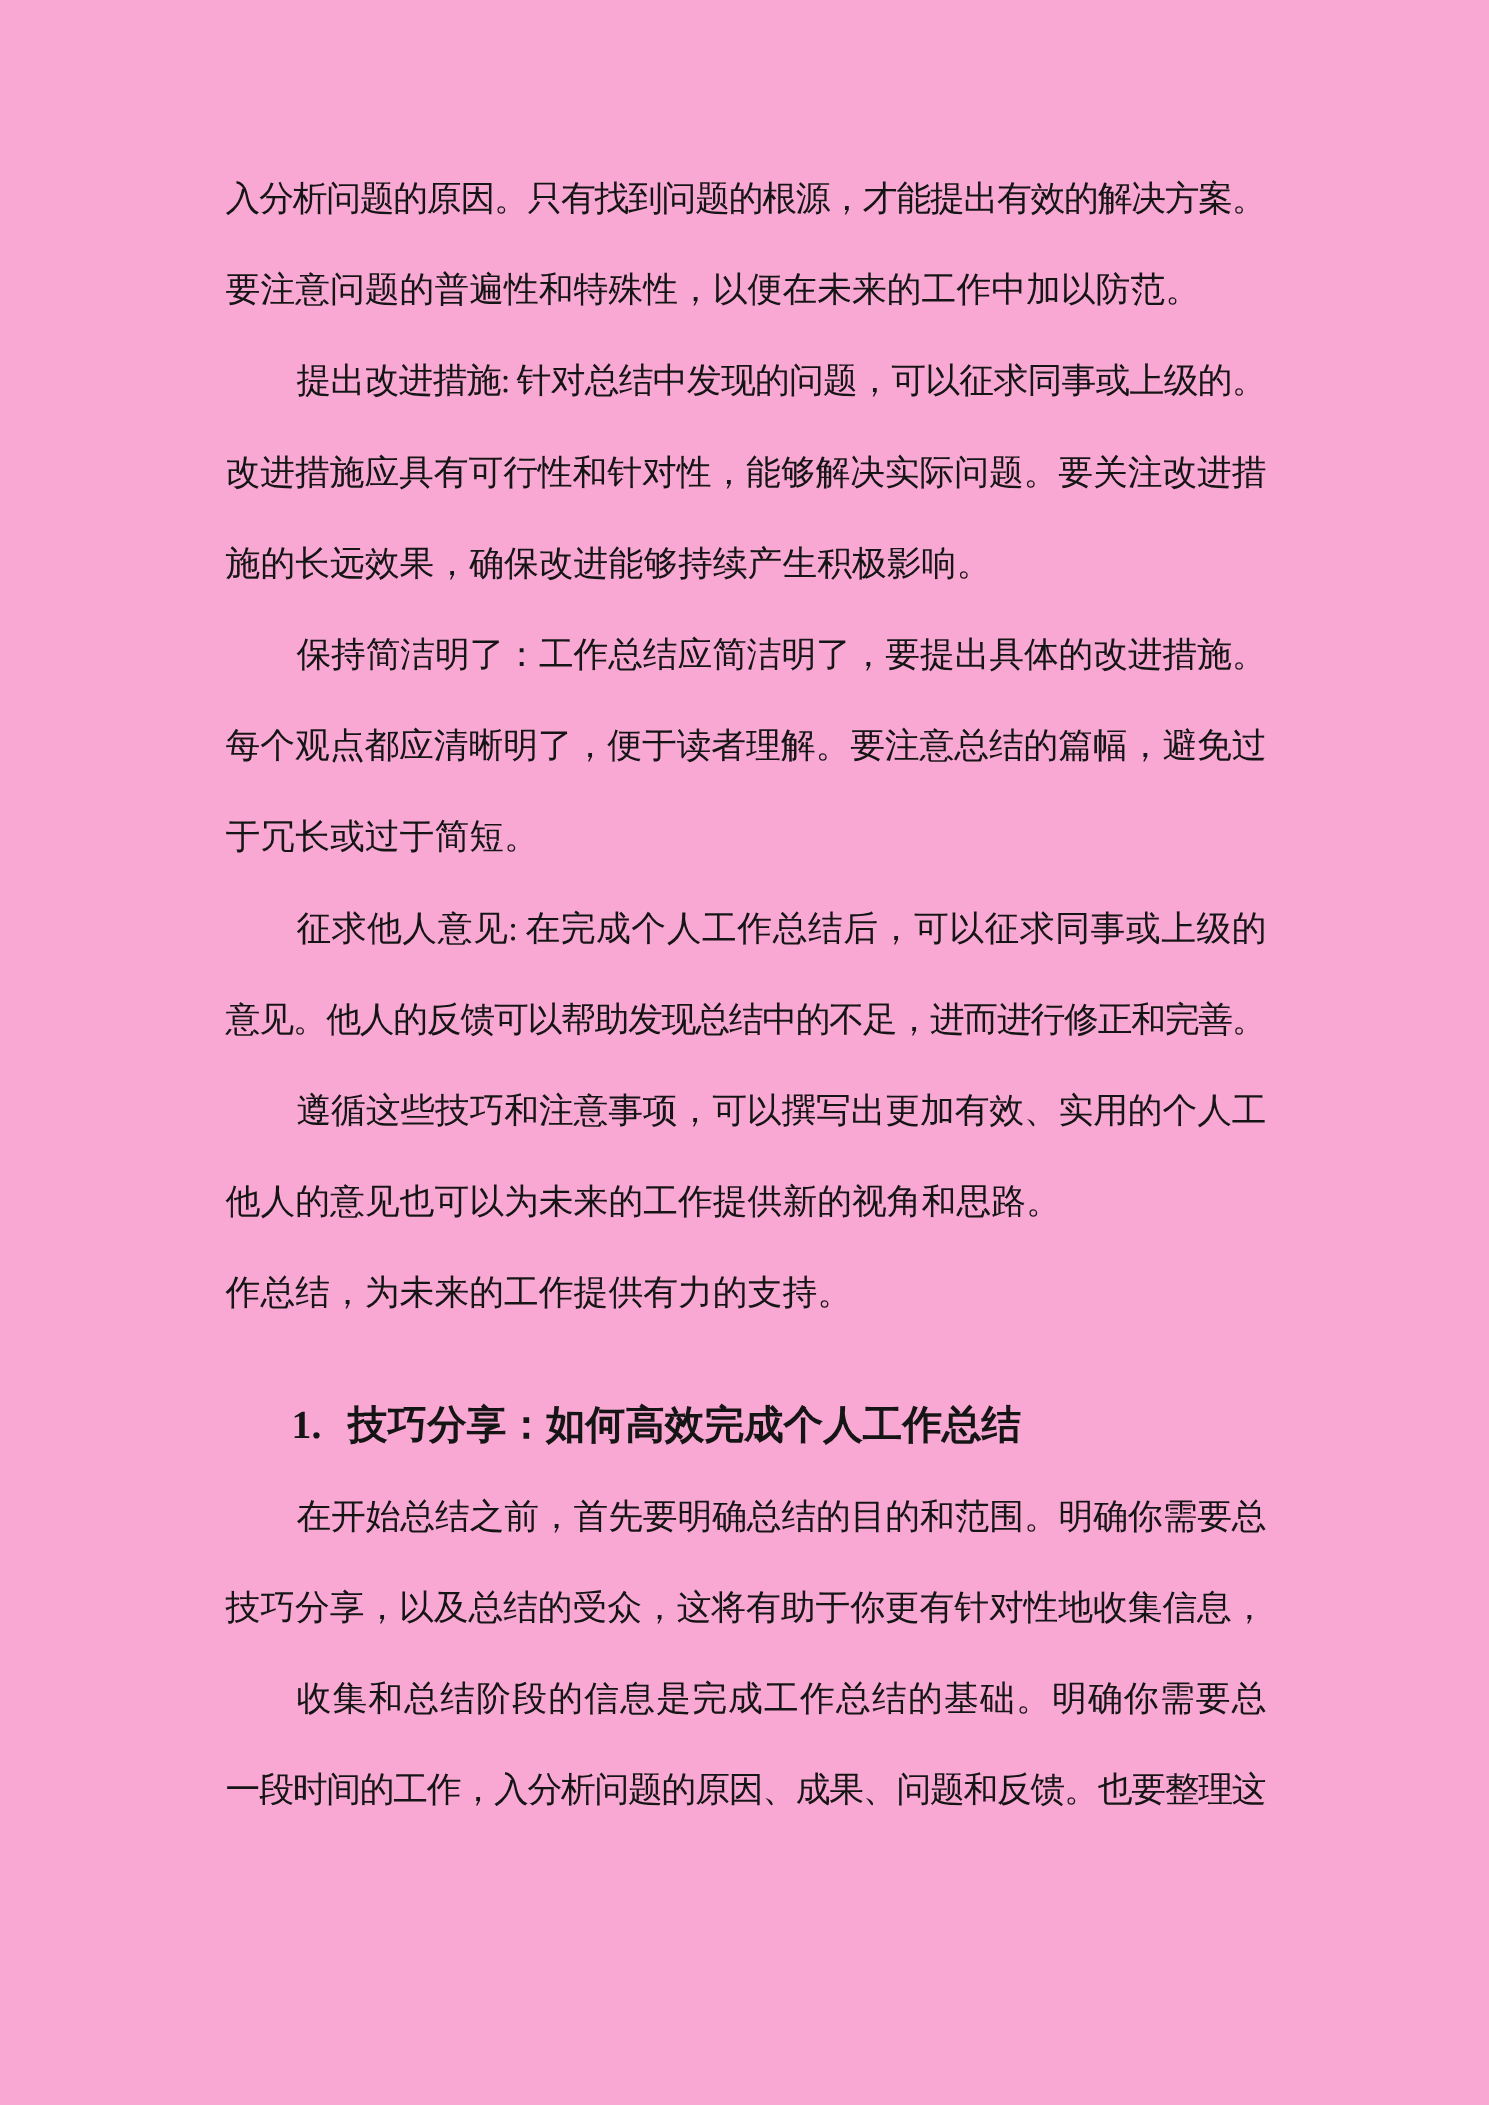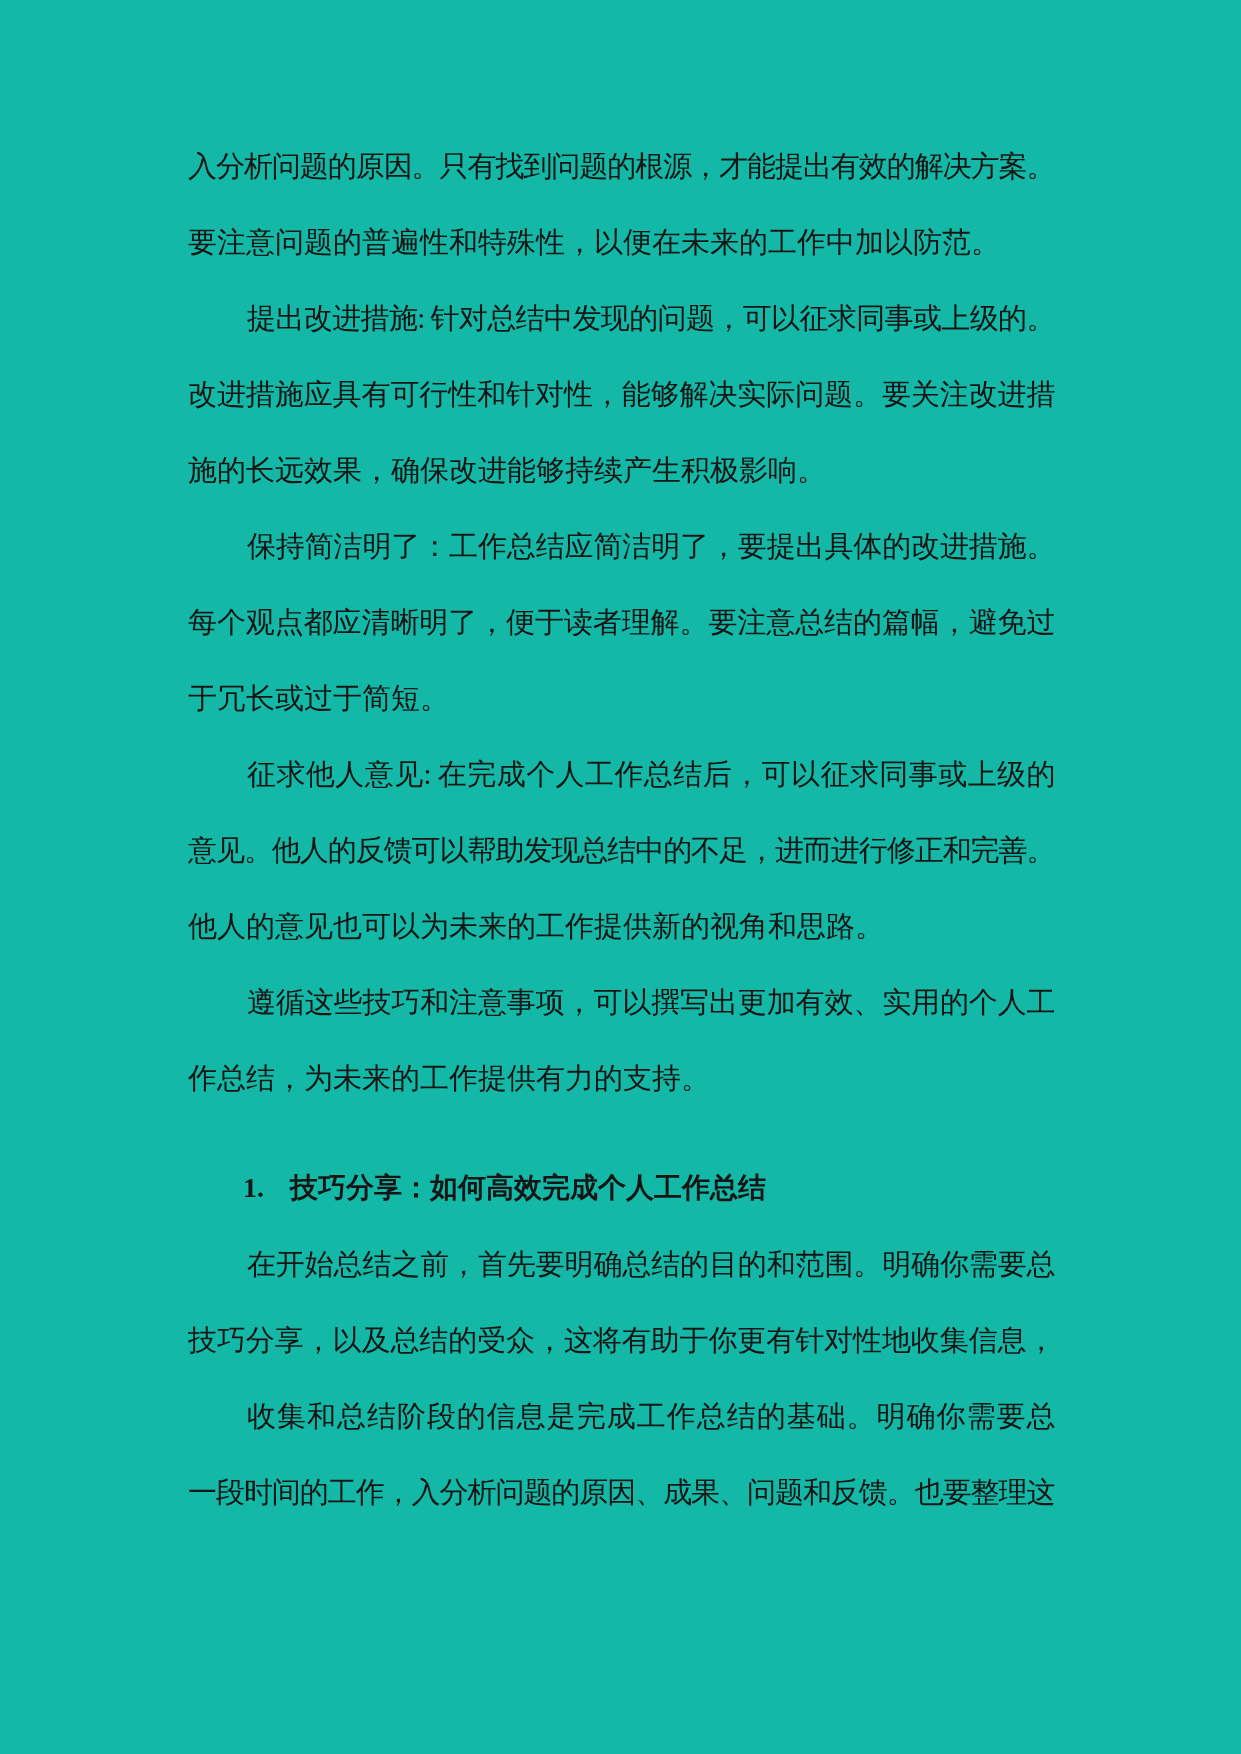--- a/index.html
+++ b/index.html
@@ -34,46 +34,46 @@
     text-align-last: justify;
     text-justify: inter-character;
   }
   .line.indent {
     padding-left: 59px;
   }
   .heading {
     margin-top: 34px;
     padding-left: 55px;
     height: 76px;
-    font-size: 28px;
+    font-size: 33px;
     font-weight: bold;
     letter-spacing: 0;
   }
   .heading .num {
     display: inline-block;
     width: 47px;
   }
 </style>
 </head>
 <body>
 
-<div class="page" style="background: #14b8a6;">
+<div class="page" style="background: #f9a8d4;">
   <div class="text-block" style="color: rgb(21, 21, 21);">
       <div class="line full">入分析问题的原因。只有找到问题的根源，才能提出有效的解决方案。</div>
       <div class="line">要注意问题的普遍性和特殊性，以便在未来的工作中加以防范。</div>
       <div class="line full indent">提出改进措施: 针对总结中发现的问题，可以征求同事或上级的。</div>
       <div class="line full">改进措施应具有可行性和针对性，能够解决实际问题。要关注改进措</div>
       <div class="line">施的长远效果，确保改进能够持续产生积极影响。</div>
       <div class="line full indent">保持简洁明了：工作总结应简洁明了，要提出具体的改进措施。</div>
       <div class="line full">每个观点都应清晰明了，便于读者理解。要注意总结的篇幅，避免过</div>
       <div class="line">于冗长或过于简短。</div>
       <div class="line full indent">征求他人意见: 在完成个人工作总结后，可以征求同事或上级的</div>
       <div class="line full">意见。他人的反馈可以帮助发现总结中的不足，进而进行修正和完善。</div>
+      <div class="line full indent">遵循这些技巧和注意事项，可以撰写出更加有效、实用的个人工</div>
       <div class="line">他人的意见也可以为未来的工作提供新的视角和思路。</div>
-      <div class="line full indent">遵循这些技巧和注意事项，可以撰写出更加有效、实用的个人工</div>
       <div class="line">作总结，为未来的工作提供有力的支持。</div>
       <div class="heading"><span class="num">1.</span><span>技巧分享：如何高效完成个人工作总结</span></div>
       <div class="line full indent">在开始总结之前，首先要明确总结的目的和范围。明确你需要总</div>
       <div class="line full">技巧分享，以及总结的受众，这将有助于你更有针对性地收集信息，</div>
       <div class="line full indent">收集和总结阶段的信息是完成工作总结的基础。明确你需要总</div>
       <div class="line full">一段时间的工作，入分析问题的原因、成果、问题和反馈。也要整理这</div>
     </div>
 </div>
 
 </body></html>

